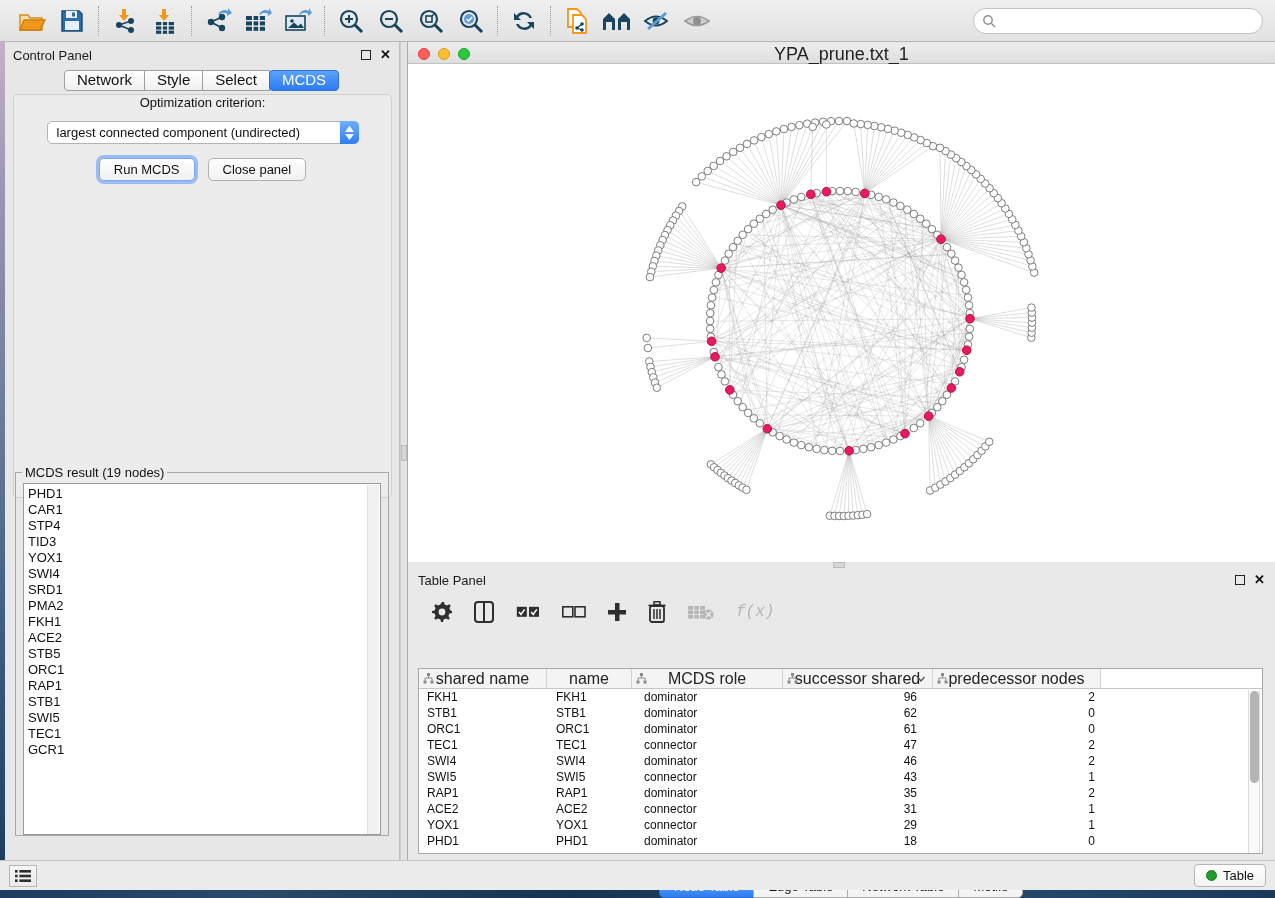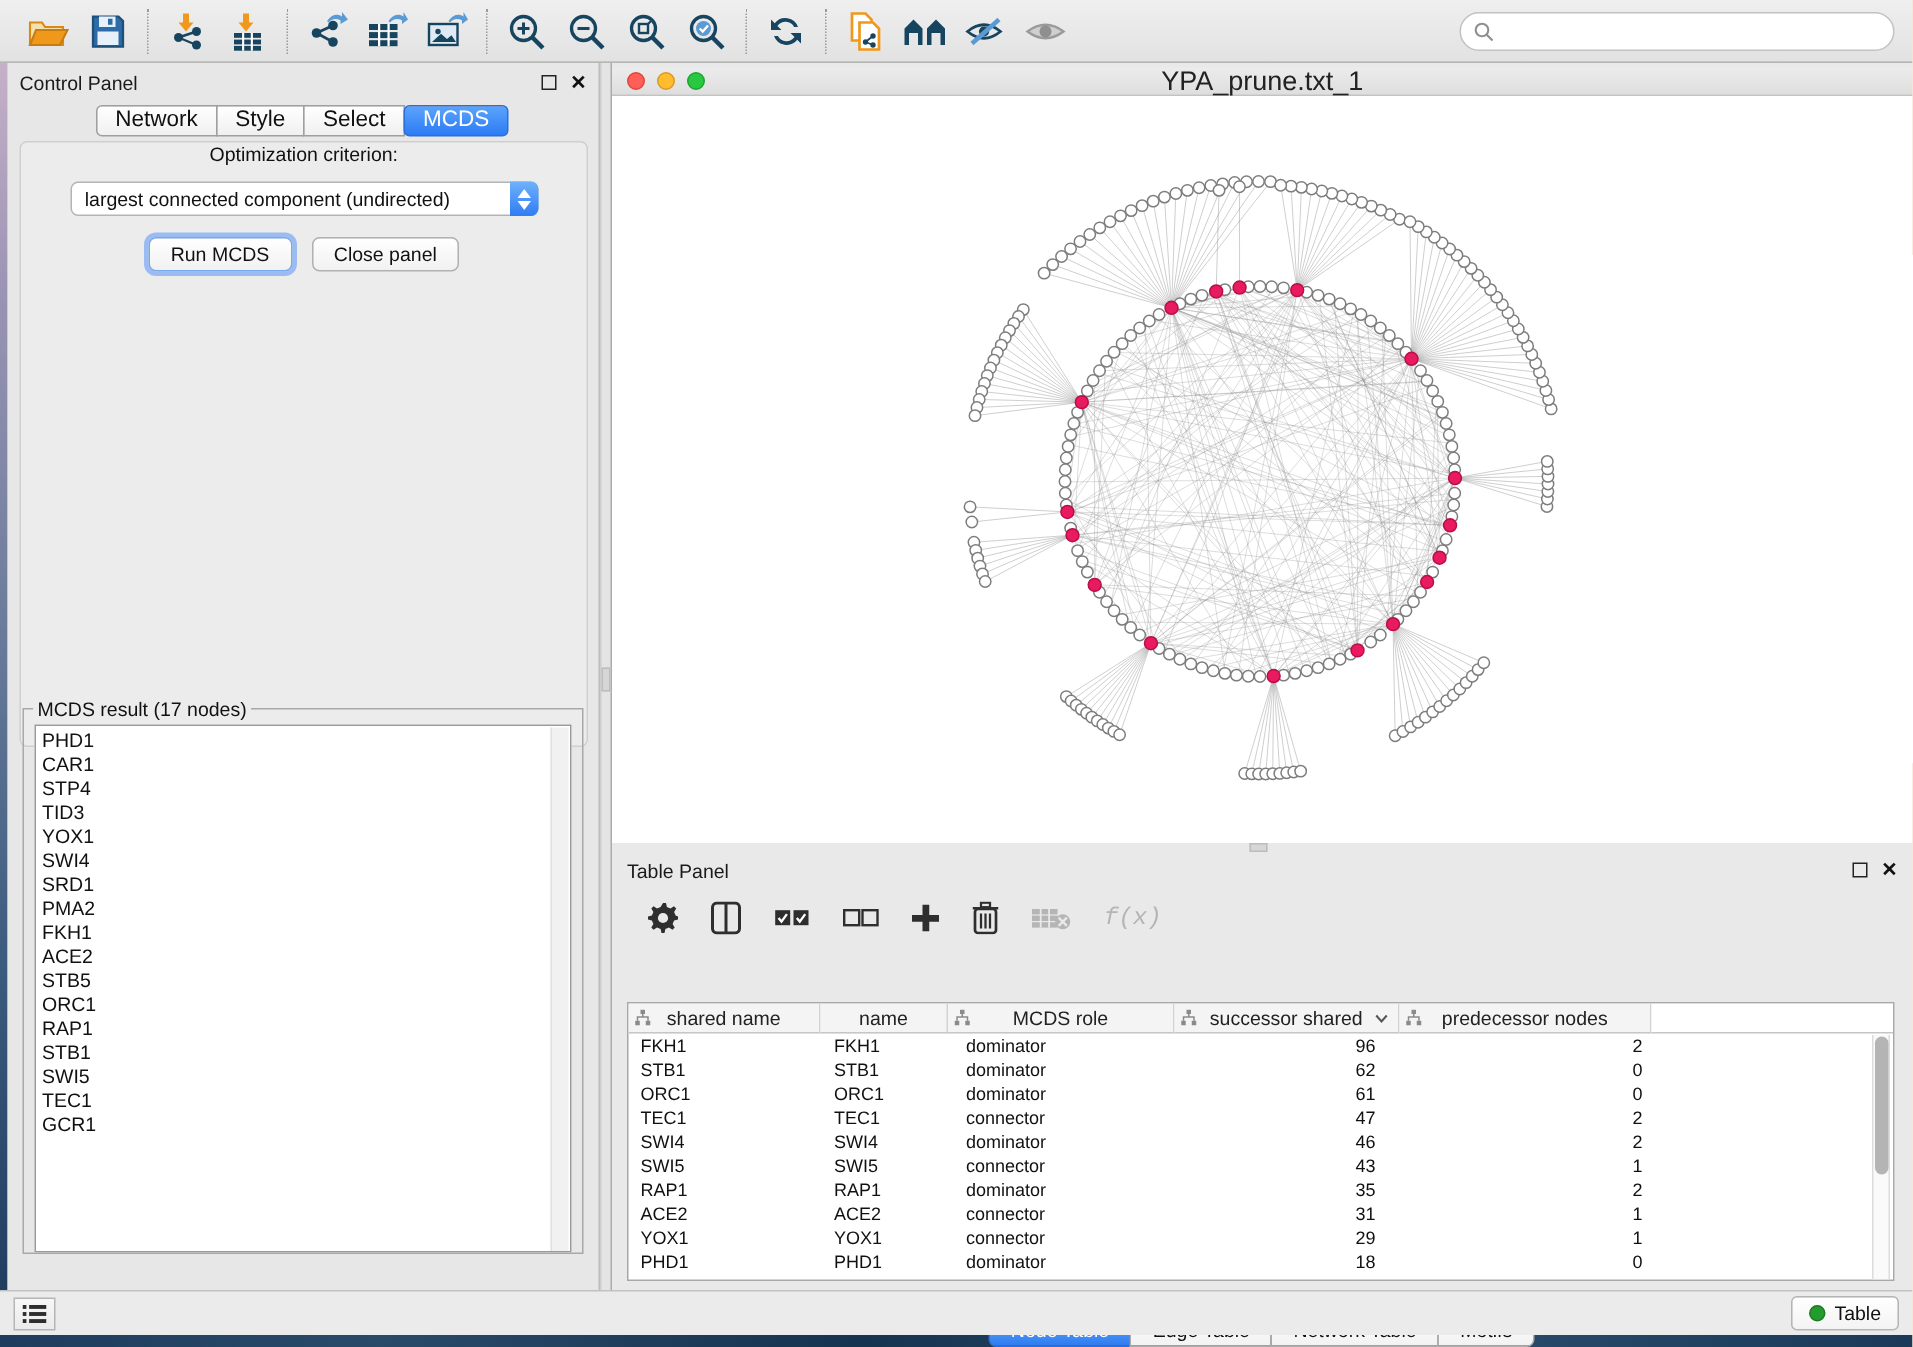--- a/index.html
+++ b/index.html
@@ -1,17 +1,17 @@
 <!DOCTYPE html>
 <html><head>
 <meta charset="utf-8">
 <style>
   * { margin:0; padding:0; box-sizing:border-box; }
   html,body { width:1275px; height:898px; overflow:hidden; font-family:"Liberation Sans", sans-serif; }
-  #app { position:relative; width:1275px; height:898px; background:#fdba74; }
+  #app { position:relative; width:1275px; height:898px; background:#f9a8d4; }
 
   
   .wall-left { position:absolute; left:0; top:42px; width:5px; height:848px;
     background:linear-gradient(#c5b0c8 0%, #9b94b4 18%, #6f7e9d 42%, #3c5c80 70%, #1c3a5c 100%); }
   .wall-bottom { position:absolute; left:0; bottom:0; width:1275px; height:8px;
     background:linear-gradient(90deg,#1e3d5e,#2a4a6a 20%,#16334f 45%,#2d4f70 70%,#1b3a5a 100%); }
 
   
   .toolbar { position:absolute; left:0; top:0; width:1275px; height:42px;
     background:linear-gradient(#efefef,#e2e2e2); border-bottom:1px solid #b6b6b6;
@@ -89,21 +89,21 @@
   .table-panel { position:absolute; left:0; top:526px; width:867px; height:294px; background:#e9e9e9; }
   .tp-header { height:24px; display:flex; align-items:center; padding:0 10px; }
   .tp-toolbar { height:40px; display:flex; align-items:center; gap:22px; padding-left:24px; }
   .tt-btn { display:flex; align-items:center; justify-content:center; }
   .fx-label { font-size:16px; font-style:italic; color:#b5b5b5; font-family:Liberation Mono, monospace; }
 
   .table-container { position:absolute; left:10px; top:100px; width:845px; height:186px;
     background:#fff; border:1px solid #a8a8a8; overflow:hidden; }
   .thead { display:grid; grid-template-columns:128px 85px 151px 150px 168px 1fr; height:20px; }
   .th { background:#f4f4f4; border-bottom:1px solid #c6c6c6; border-right:1px solid #d2d2d2;
-    display:flex; align-items:center; justify-content:center; gap:5px; font-size:13px; color:#222; position:relative; }
+    display:flex; align-items:center; justify-content:center; gap:5px; font-size:16px; color:#222; position:relative; }
   .th.filler { background:#fff; border-right:none; }
   .th .tree-ico { position:absolute; left:4px; top:4px; }
   .sort-chev { position:absolute; right:6px; top:5px; color:#555; }
   .tbody .tr { display:grid; grid-template-columns:128px 85px 151px 150px 168px 1fr; height:16px; }
   .td { font-size:12px; color:#111; line-height:16px; white-space:nowrap; overflow:hidden; }
   .td.c1 { padding-left:8px; } .td.c2 { padding-left:9px; } .td.c3 { padding-left:12px; }
   .td.c4 { text-align:right; padding-right:16px; } .td.c5 { text-align:right; padding-right:6px; }
   .tbl-scroll { position:absolute; right:2px; top:21px; width:12px; height:163px; background:#fafafa;
     border-left:1px solid #dcdcdc; border-right:1px solid #dcdcdc; }
   .tbl-thumb { position:absolute; left:1px; top:1px; width:9px; height:92px; background:#b4b4b4; border-radius:5px; }
@@ -316,21 +316,21 @@
               <path d="M4.5 6 L0 0 L9 0 Z" fill="#fff"></path>
             </svg>
         </span>
       </div>
       <div class="btn-row">
         <button class="mac-btn focus-ring">Run MCDS</button>
         <button class="mac-btn">Close panel</button>
       </div>
     </div>
     <fieldset class="mcds-fieldset">
-      <legend>MCDS result (17 nodes)</legend>
+      <legend>MCDS result (19 nodes)</legend>
       <div class="result-box">
         <div class="result-list">
             <div class="result-item">PHD1</div>
             <div class="result-item">CAR1</div>
             <div class="result-item">STP4</div>
             <div class="result-item">TID3</div>
             <div class="result-item">YOX1</div>
             <div class="result-item">SWI4</div>
             <div class="result-item">SRD1</div>
             <div class="result-item">PMA2</div>

